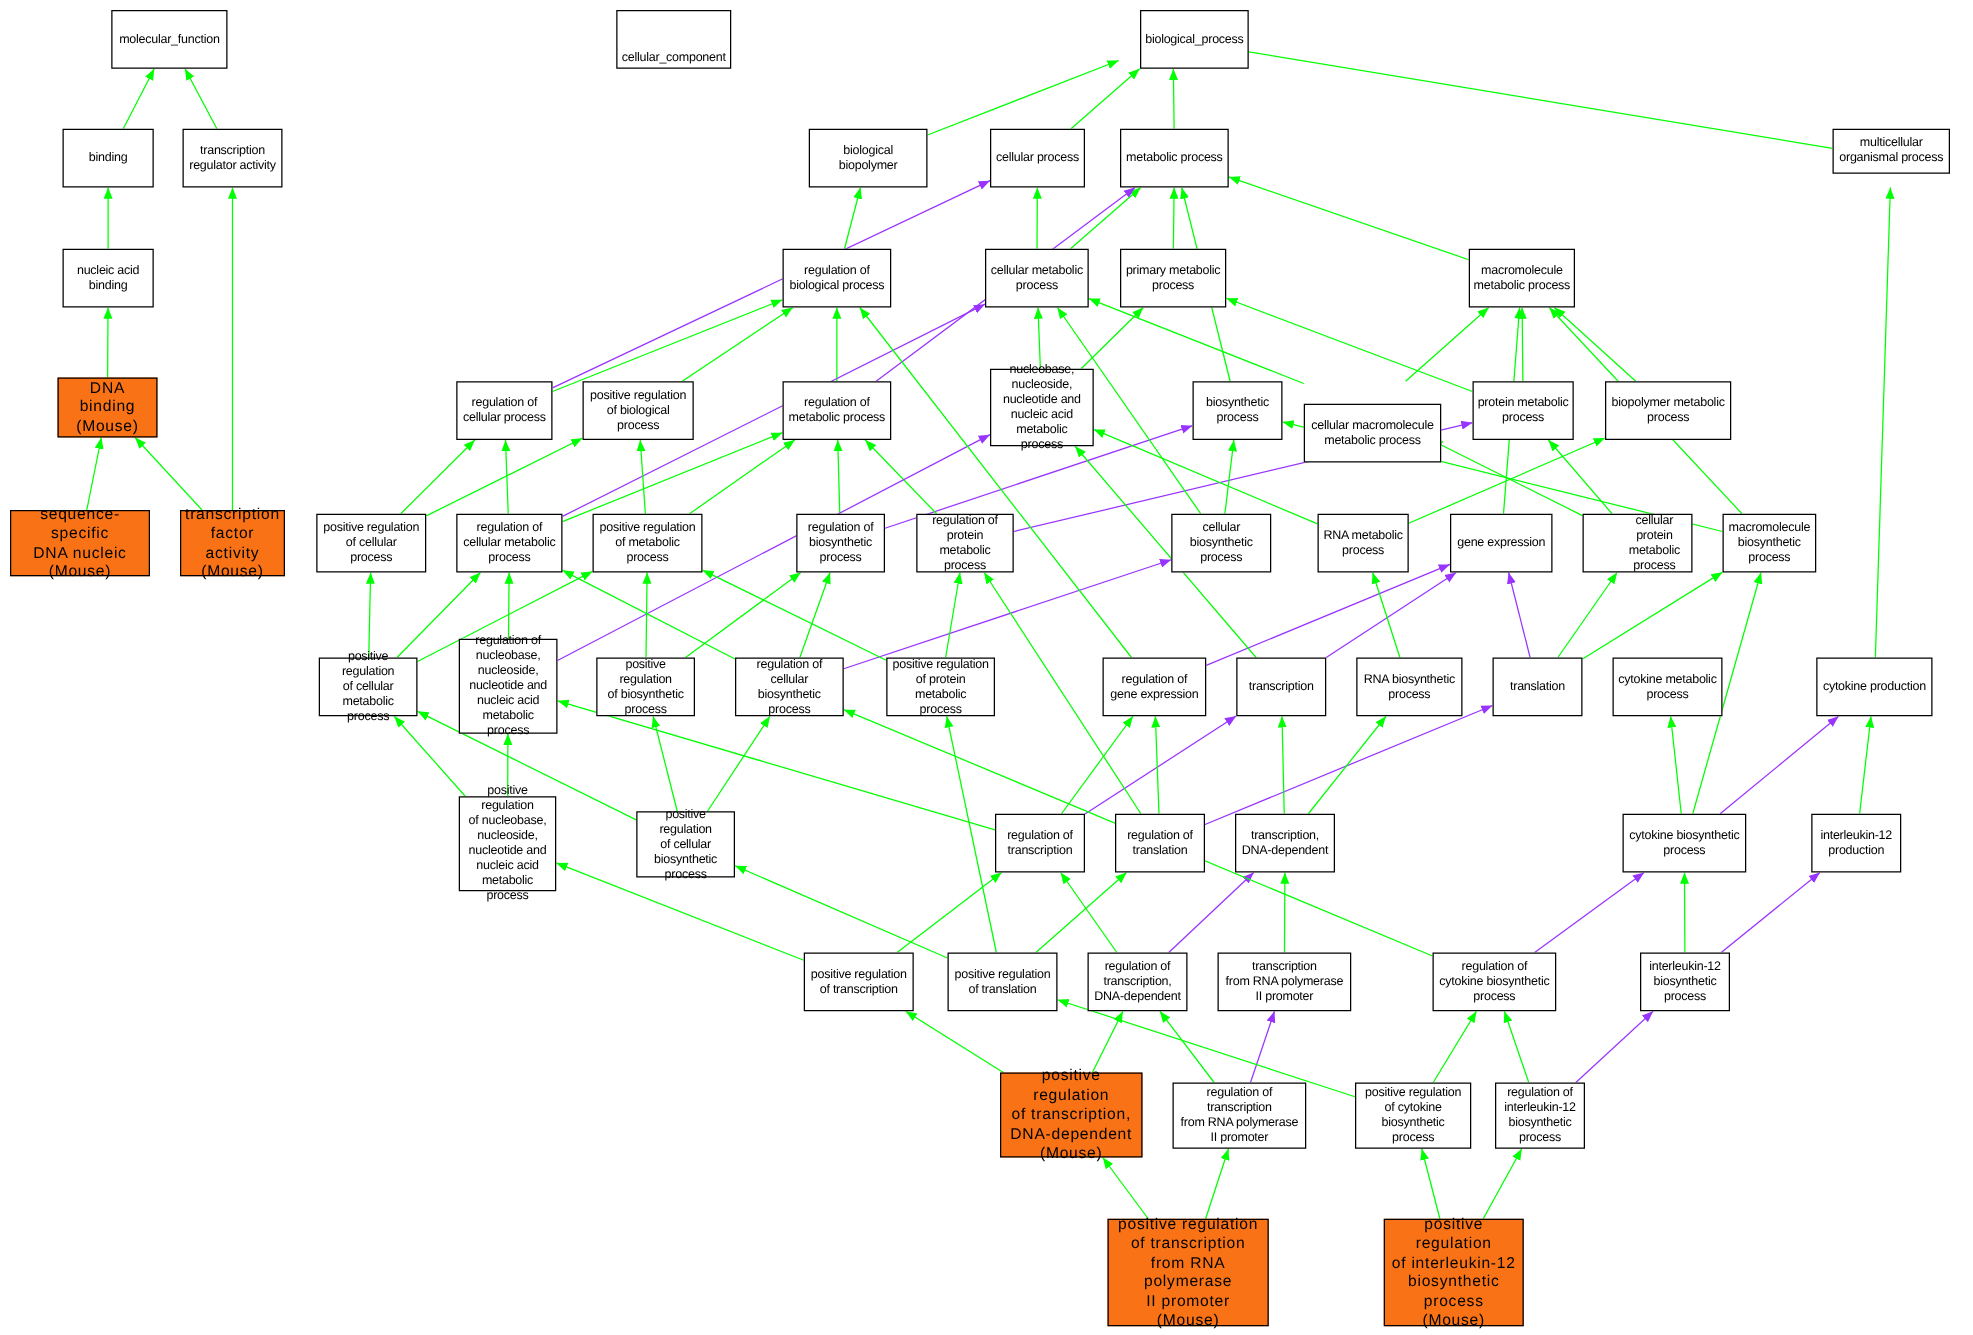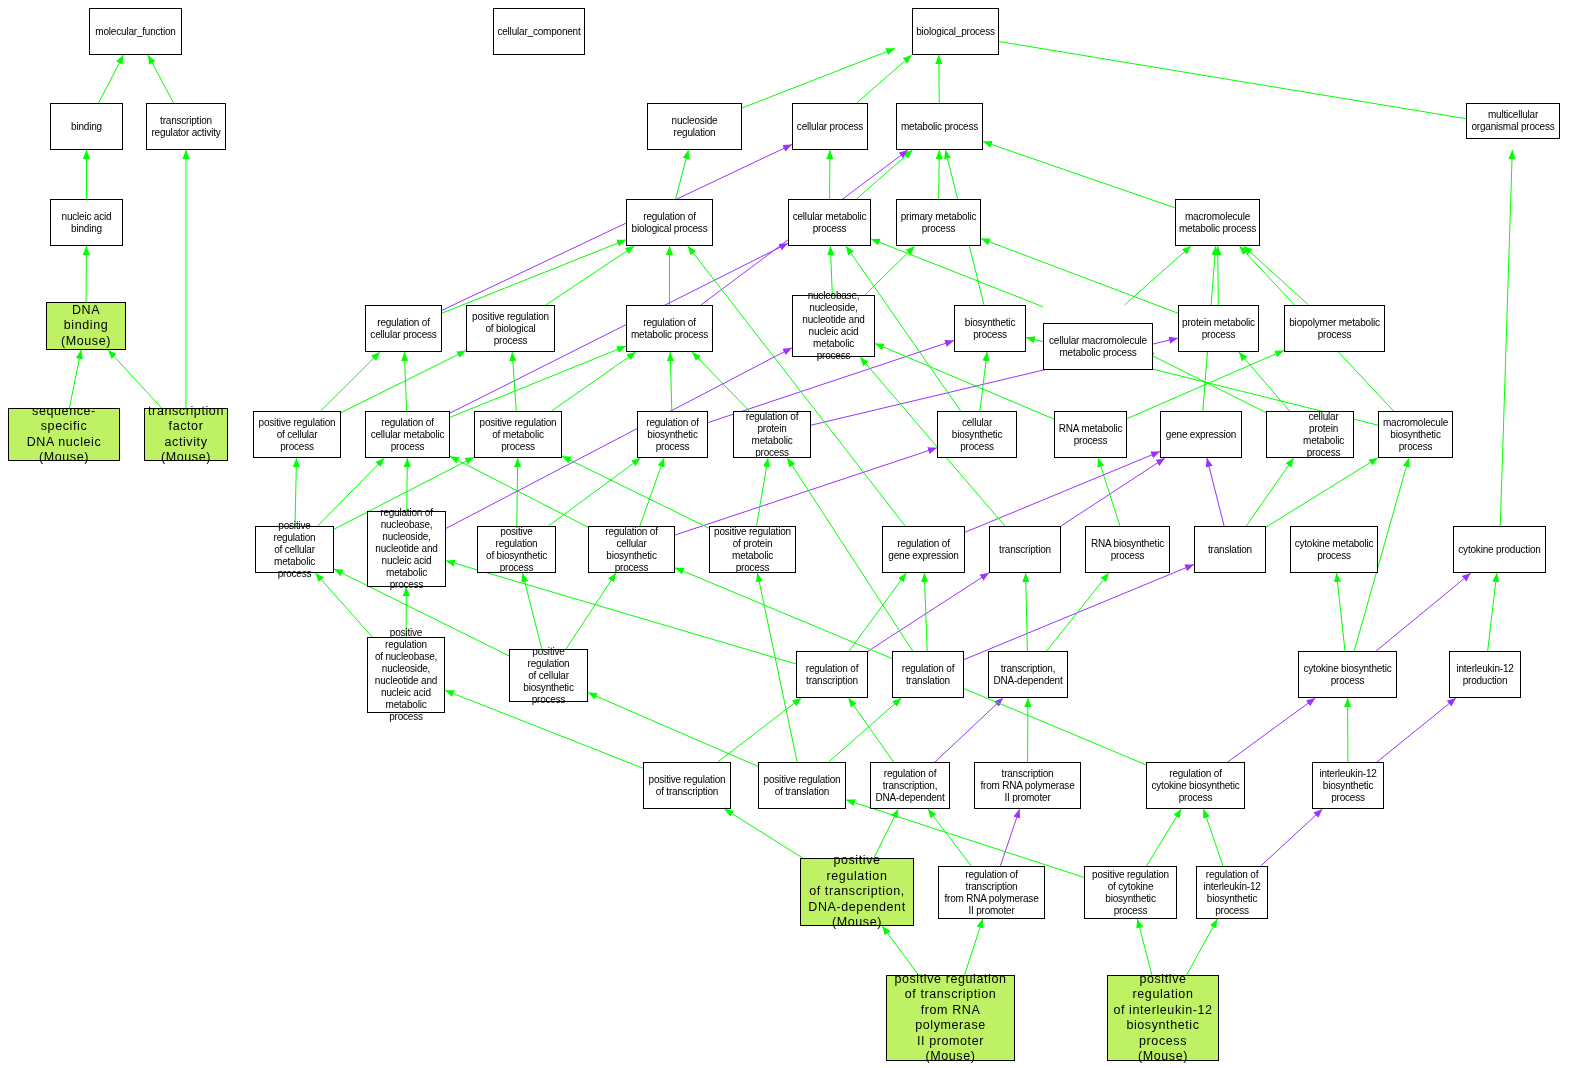--- a/index.html
+++ b/index.html
@@ -4,21 +4,21 @@
 <style>
   html, body { margin:0; padding:0; background:#ffffff; }
   #canvas { position:relative; width:1578px; height:1068px; overflow:hidden; background:#fff; }
   #edges { position:absolute; left:0; top:0; width:1578px; height:1068px; }
   .node {
     position:absolute; box-sizing:border-box; border:1px solid #000; background:#fff;
     display:flex; align-items:center; justify-content:center; text-align:center;
     font-family:"Liberation Sans", sans-serif; font-size:10px; line-height:12px; color:#000;
     padding:1px 2px; letter-spacing:-0.2px;
   }
-  .node.hl { background:#bef264; font-size:12.5px; line-height:15.5px; letter-spacing:0.6px; }
+  .node.hl { background:#f97316; font-size:12.5px; line-height:15.5px; letter-spacing:0.6px; }
   .node span { white-space:pre-line; }
 </style>
 </head>
 <body>
 
 <div id="canvas">
   <svg id="edges" xmlns="http://www.w3.org/2000/svg">
       <defs>
         <marker id="arr-is_a" viewBox="0 0 10 10" refX="10" refY="5" markerWidth="9" markerHeight="9" orient="auto-start-reverse" markerUnits="userSpaceOnUse">
           <path d="M0,1 L10,5 L0,9 z" fill="#00ff00"></path>
@@ -135,21 +135,21 @@
       <path d="M1223.0,866.0 L1203.5,809.0" stroke="#00ff00" stroke-width="1" fill="none" marker-end="url(#arr-is_a)"></path>
       <path d="M1260.7,866.0 L1322.5,809.0" stroke="#9933ff" stroke-width="1" fill="none" marker-end="url(#arr-regulates)"></path>
       <path d="M918.6,975.0 L882.2,926.0" stroke="#00ff00" stroke-width="1" fill="none" marker-end="url(#arr-is_a)"></path>
       <path d="M964.5,975.0 L982.8,919.0" stroke="#00ff00" stroke-width="1" fill="none" marker-end="url(#arr-is_a)"></path>
       <path d="M1151.9,975.0 L1137.4,919.0" stroke="#00ff00" stroke-width="1" fill="none" marker-end="url(#arr-is_a)"></path>
       <path d="M1186.6,975.0 L1217.4,919.0" stroke="#00ff00" stroke-width="1" fill="none" marker-end="url(#arr-is_a)"></path>
     </svg>
 <div class="node" style="left: 89px; top: 8px; width: 93px; height: 47px;">
       <span>molecular_function</span>
     </div>
-    <div class="node" style="left: 493px; top: 8px; width: 92px; height: 47px;">
+    <div class="node" style="left: 493px; top: 8px; width: 92px; height: 47px; align-items: flex-end;">
       <span>cellular_component</span>
     </div>
     <div class="node" style="left: 895px; top: 8px; width: 87px; height: 47px; margin-left: 17px;">
       <span>biological_process</span>
     </div>
     <div class="node" style="left: 50px; top: 103px; width: 73px; height: 47px;">
       <span>binding</span>
     </div>
     <div class="node" style="left: 146px; top: 103px; width: 80px; height: 47px;">
       <span>transcription
@@ -167,21 +167,21 @@
       <span>sequence-specific
 DNA nucleic
 (Mouse)</span>
     </div>
     <div class="node hl" style="left: 144px; top: 408px; width: 84px; height: 53px;">
       <span>transcription
 factor activity
 (Mouse)</span>
     </div>
     <div class="node" style="left: 647px; top: 103px; width: 95px; height: 47px;">
-      <span>nucleoside regulation</span>
+      <span>biological biopolymer</span>
     </div>
     <div class="node" style="left: 792px; top: 103px; width: 76px; height: 47px;">
       <span>cellular process</span>
     </div>
     <div class="node" style="left: 896px; top: 103px; width: 87px; height: 47px;">
       <span>metabolic process</span>
     </div>
     <div class="node" style="left: 1466px; top: 103px; width: 94px; height: 36px;">
       <span>multicellular
 organismal process</span>

